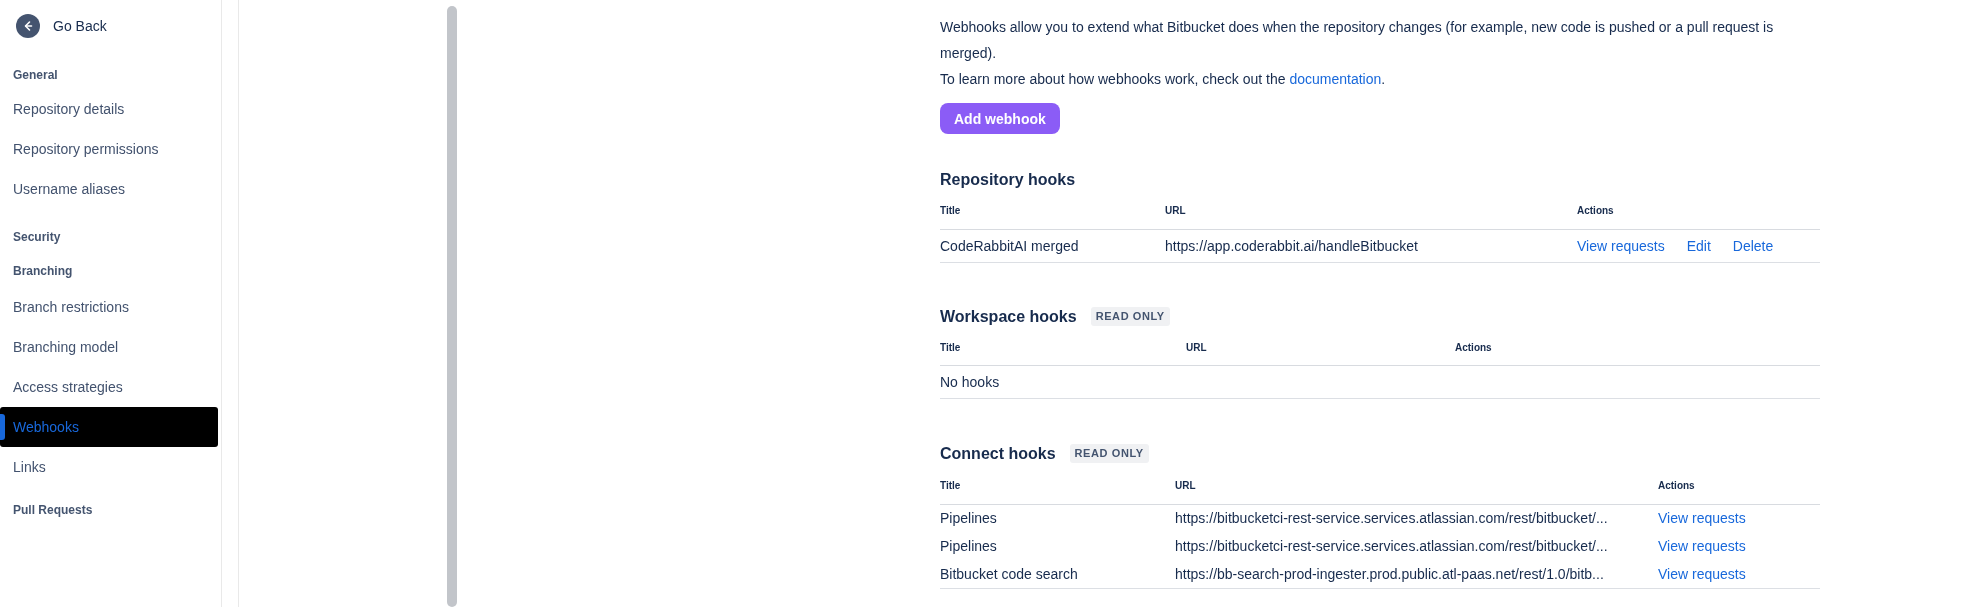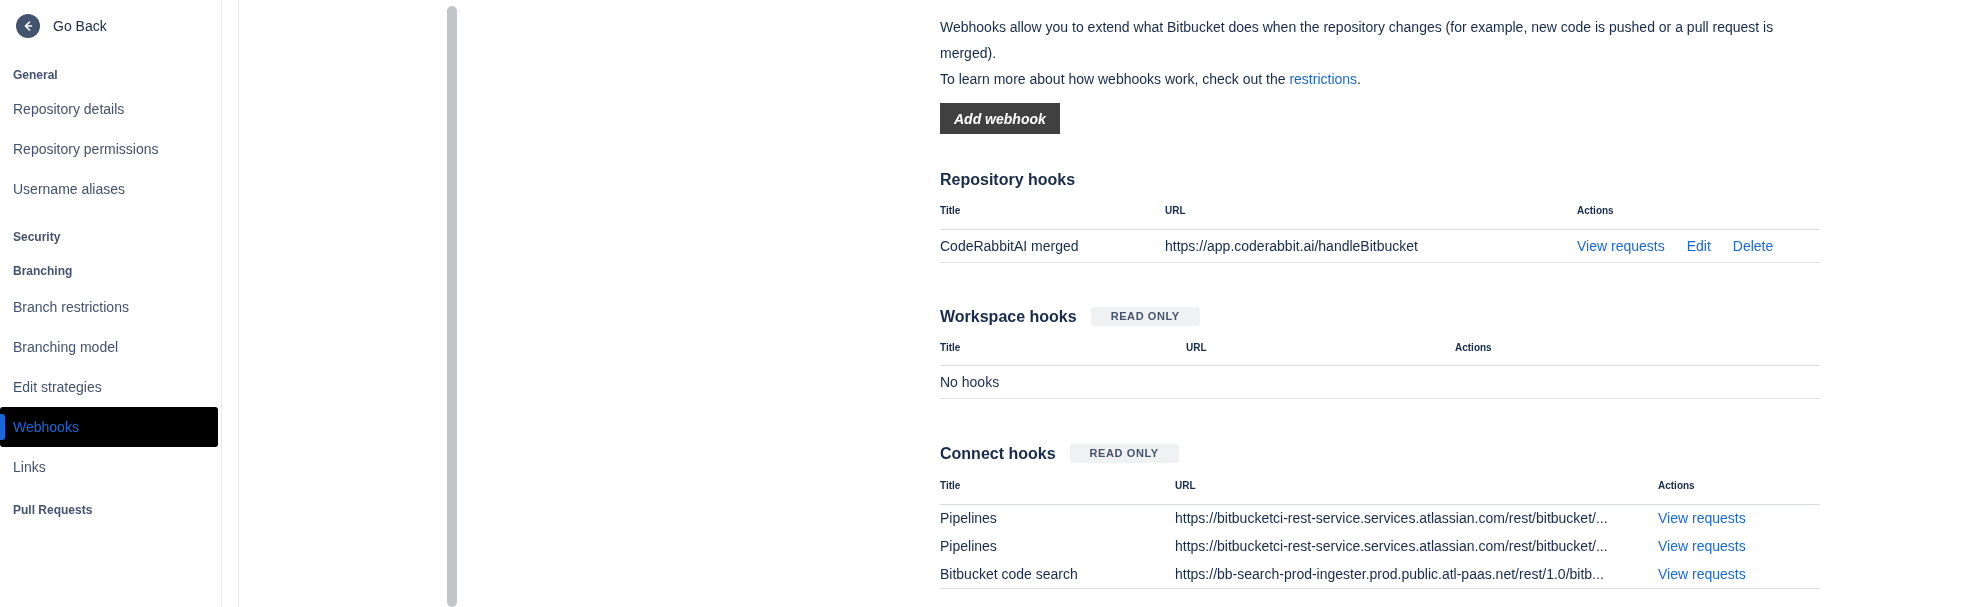--- a/index.html
+++ b/index.html
@@ -27,27 +27,27 @@
                   background:#ffffff; border-left:1px solid #E9E9E9; border-right:1px solid #E9E9E9; }
   .scroll-thumb { position:absolute; left:225px; top:6px; width:10px; height:601px;
                   background:#C2C5CA; border-radius:5px; }
 
   
   .main { position:absolute; left:940px; top:0; width:880px; }
   .intro { margin-top:14px; font-size:14px; line-height:26px; color:#172B4D; }
   .learn { font-size:14px; line-height:26px; color:#172B4D; }
   a.link { color:#1868DB; text-decoration:none; cursor:pointer; }
   .btn-primary { display:inline-block; margin-top:11px; height:31px; padding:0 14px;
-                 background:#404040; color:#ffffff; font-size:14px; font-weight:700;
-                 border:none; border-radius:0; cursor:pointer;
-                 font-family:"Liberation Sans", sans-serif;font-style:italic; }
+                 background:#8b5cf6; color:#ffffff; font-size:14px; font-weight:700;
+                 border:none; border-radius:8px; cursor:pointer;
+                 font-family:"Liberation Sans", sans-serif; }
   h3.section-title { margin-top:36px; font-size:16px; font-weight:700; line-height:20px; color:#172B4D; }
   h3.mt-workspace { margin-top:44px; }
   h3.mt-connect { margin-top:45px; }
-  .badge { display:inline-block; margin-left:14px; padding:4px 20px; background:#F0F1F3;
+  .badge { display:inline-block; margin-left:14px; padding:4px 5px; background:#F0F1F3;
            color:#44546F; font-size:11px; font-weight:700; letter-spacing:0.6px;
            border-radius:3px; line-height:11px; transform:translateY(-2px); }
 
   table.hooks { width:880px; border-collapse:collapse; table-layout:fixed; }
   .t-repo { margin-top:15px; } .t-workspace { margin-top:14px; } .t-connect { margin-top:15px; }
   table.hooks th { text-align:left; font-size:10px; font-weight:700; color:#172B4D;
                    height:24px; vertical-align:top; border-bottom:1px solid #D8DBE0; padding:0; }
   table.hooks td { font-size:14px; color:#172B4D; padding:0; vertical-align:middle;
                    white-space:nowrap; overflow:hidden; }
   .t-repo td, .t-workspace td { height:33px; border-bottom:1px solid #DCDFE4; }
@@ -83,40 +83,40 @@
   </ul>
 
   <div class="group-header g2">Security</div>
   <ul class="nav-list nl2">
   </ul>
 
   <div class="group-header g3">Branching</div>
   <ul class="nav-list nl3">
     <li class="nav-item">Branch restrictions</li>
     <li class="nav-item">Branching model</li>
-    <li class="nav-item">Edit strategies</li>
+    <li class="nav-item">Access strategies</li>
     <li class="nav-item active">
       <span class="active-bar"></span>
       <span>Webhooks</span>
     </li>
     <li class="nav-item">Links</li>
   </ul>
 
   <div class="group-header g4">Pull Requests</div>
 </nav>
 
 <div class="scroll-track">
   <div class="scroll-thumb"></div>
 </div>
 
 <main class="main">
 
   <p class="intro">Webhooks allow you to extend what Bitbucket does when the repository changes (for example, new code is pushed or a pull request is merged).</p>
 
-  <p class="learn"><span>To learn more about how webhooks work, check out the </span><a class="link">restrictions</a><span>.</span></p>
+  <p class="learn"><span>To learn more about how webhooks work, check out the </span><a class="link">documentation</a><span>.</span></p>
 
   <button class="btn-primary">Add webhook</button>
 
   
   <h3 class="section-title">Repository hooks</h3>
   <table class="hooks t-repo">
     <colgroup>
         <col class="c1">
         <col class="c2">
         <col class="c3">

